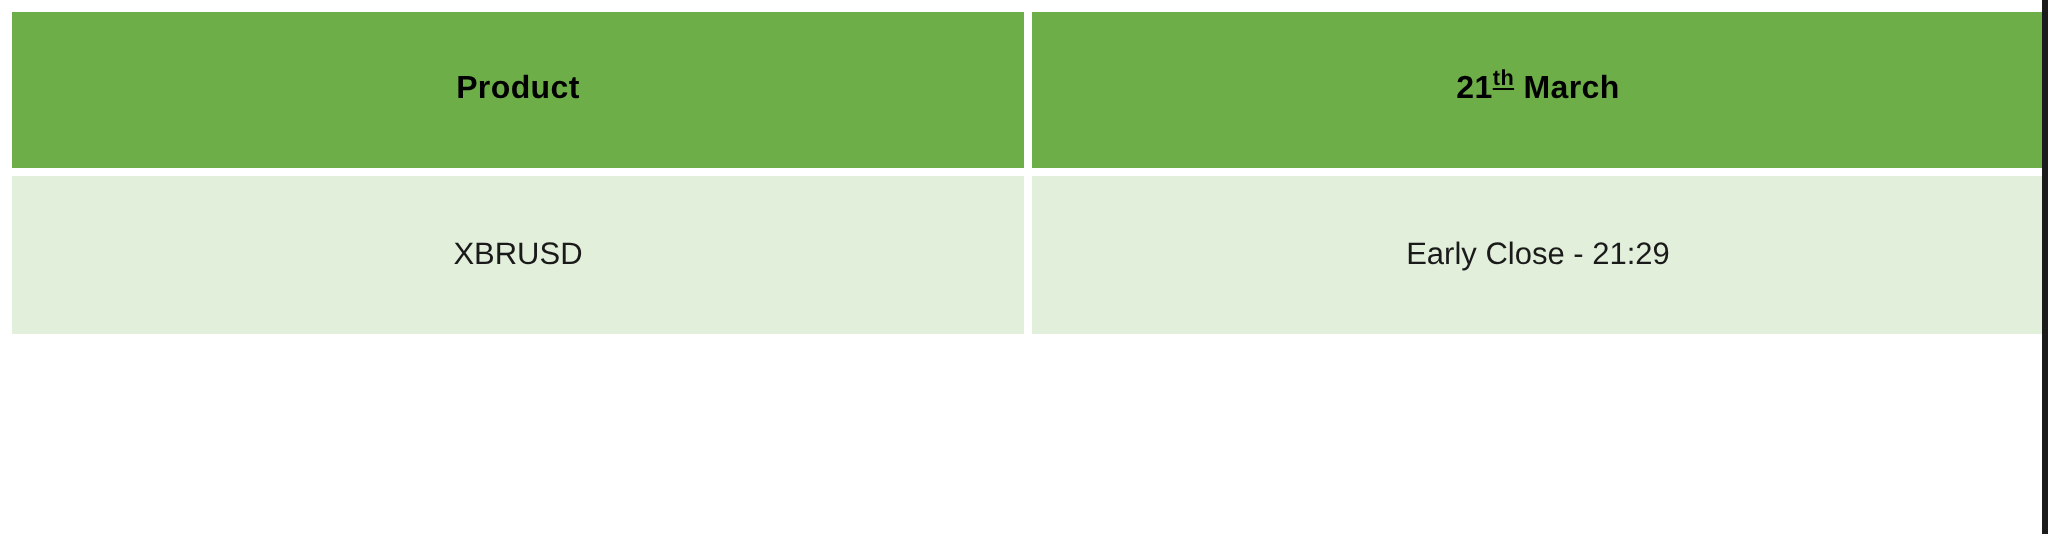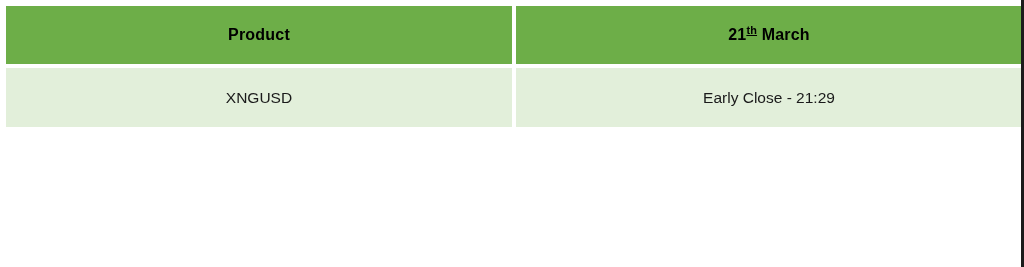--- a/index.html
+++ b/index.html
@@ -41,21 +41,21 @@
     border-spacing: 4px 4px;
     table-layout: fixed;
   }
 
   .schedule-table col.col-product { width: 506px; }
   .schedule-table col.col-date    { width: 506px; }
 
   .schedule-table th,
   .schedule-table td {
     margin: 0;
-    padding: 0;
+    padding: 10px;
     text-align: center;
     vertical-align: middle;
     border: 0;
   }
 
   .schedule-table thead th {
     height: 58px;
     background: #6DAE48;
     color: #000000;
     font-size: 16px;
@@ -101,21 +101,21 @@
         </th>
         <th>
           <span class="cell-text"><span>21</span><span class="ord">th</span><span> March</span></span>
         </th>
       </tr>
     </thead>
 
     <tbody>
       <tr>
         <td>
-          <span class="cell-text">XNGUSD</span>
+          <span class="cell-text">XBRUSD</span>
         </td>
         <td>
           <span class="cell-text">Early Close - 21:29</span>
         </td>
       </tr>
     </tbody>
   </table>
 
   <div class="edge-rule-right"></div>
 </div>

